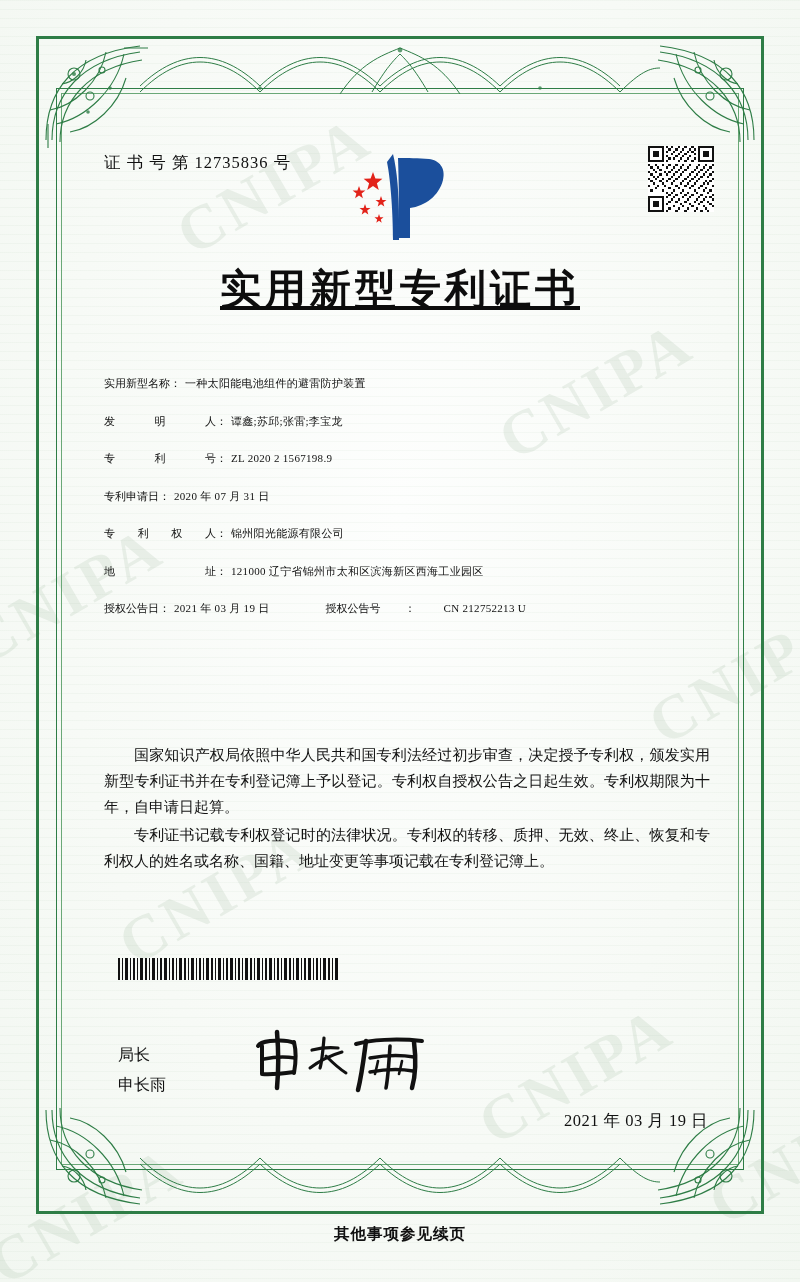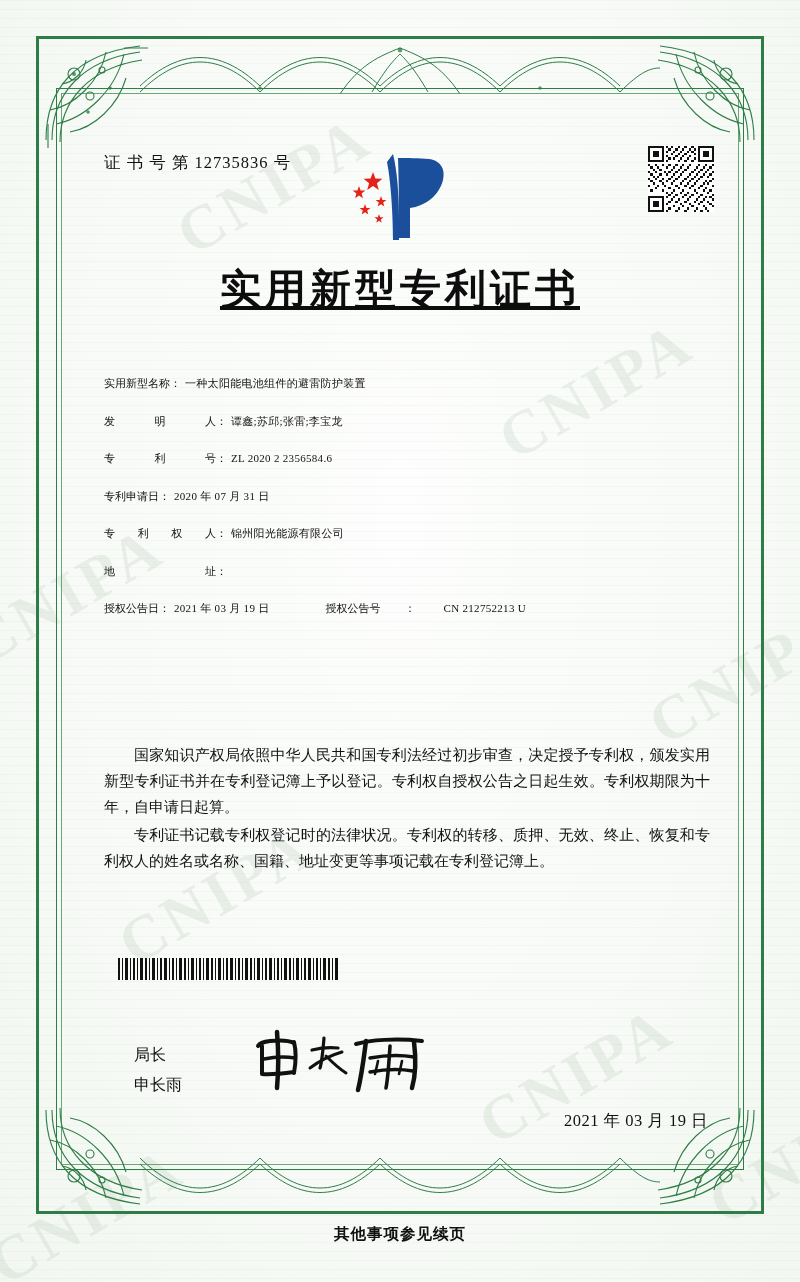--- a/index.html
+++ b/index.html
@@ -179,21 +179,20 @@
     width: 220px; height: 22px;
   }
 
   
   .sig-label {
     position: absolute;
     left: 118px; top: 1040px;
     font-size: 16px;
     line-height: 30px;
     color: #111;
-    margin-left: 16px;
   }
   .sig-script {
     position: absolute;
     left: 246px; top: 1028px;
     width: 190px; height: 68px;
   }
   .sig-date {
     position: absolute;
     right: 92px; top: 1110px;
     font-size: 16.5px;
@@ -562,38 +561,39 @@
 
     <div class="field-row">
       <span class="field-label">发明人</span>
       <span class="field-colon">：</span>
       <span class="field-value">谭鑫;苏邱;张雷;李宝龙</span>
     </div>
 
     <div class="field-row">
       <span class="field-label">专利号</span>
       <span class="field-colon">：</span>
-      <span class="field-value">ZL 2020 2 2356584.6</span>
+      <span class="field-value">ZL 2020 2 1567198.9</span>
     </div>
 
     <div class="field-row">
       <span class="field-label" style="width:auto;text-align-last:auto;">专利申请日</span>
       <span class="field-colon">：</span>
       <span class="field-value">2020 年 07 月 31 日</span>
     </div>
 
     <div class="field-row">
       <span class="field-label">专利权人</span>
       <span class="field-colon">：</span>
       <span class="field-value">锦州阳光能源有限公司</span>
     </div>
 
     <div class="field-row">
       <span class="field-label">地址</span>
       <span class="field-colon">：</span>
+      <span class="field-value">121000 辽宁省锦州市太和区滨海新区西海工业园区</span>
     </div>
 
     <div class="field-row row-dual">
       <span class="lbl-plain">授权公告日</span>
       <span class="field-colon">：</span>
       <span class="field-value">2021 年 03 月 19 日</span>
       <span class="grp2">
         <span class="lbl-plain">授权公告号</span>
         <span class="field-colon">：</span>
         <span class="field-value">CN 212752213 U</span>

